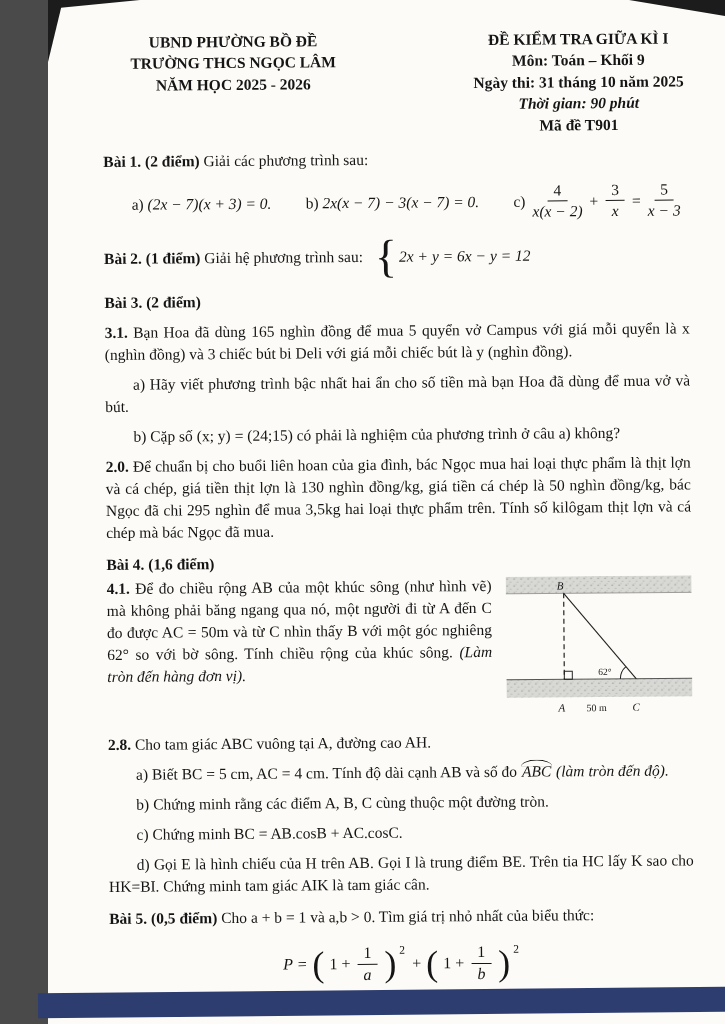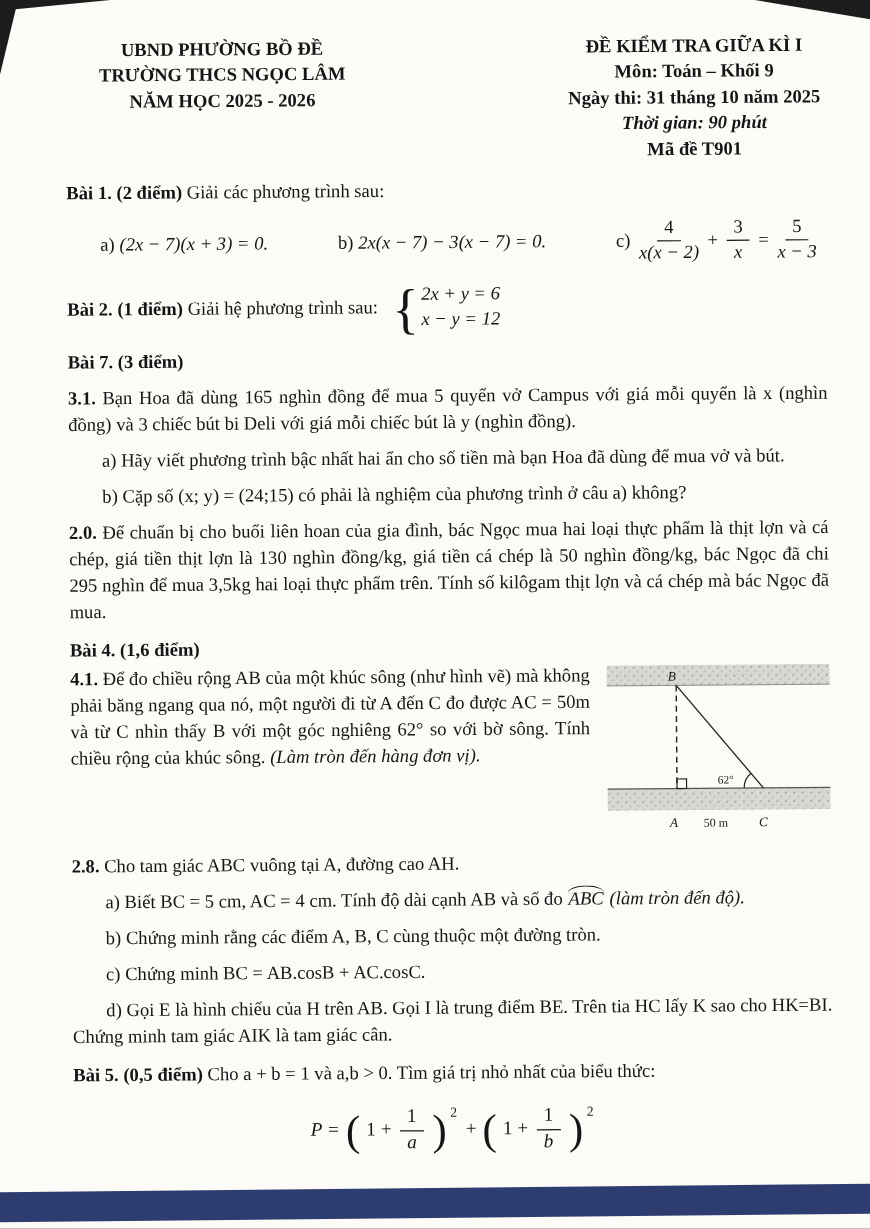--- a/index.html
+++ b/index.html
@@ -4,21 +4,21 @@
 <style>
   * { box-sizing: border-box; }
   html, body { margin: 0; padding: 0; }
   body {
     width: 725px; height: 1024px;
     position: relative; overflow: hidden;
     background: #4a4a4a;
     font-family: "Liberation Serif", serif;
     color: #151515;
   }
-  .page { position: absolute; inset: 0; background: #fcfbf7; }
+  .page { position: absolute; inset: 0; background: #fcfbf7; margin-left: 48px; }
   .content {
     position: absolute; top: 0; left: 0; right: 0;
     padding: 30px 38px 0 54px;
     font-size: 15.5px; line-height: 1.42;
     transform: rotate(-0.45deg); transform-origin: 45% 0;
   }
   
   .corner-tl-a { position:absolute; top:0; left:0; width:92px; height:9px; background:#1c1c1c; clip-path: polygon(0 0, 100% 0, 0 100%); }
   .corner-tl-b { position:absolute; top:0; left:0; width:15px; height:62px; background:#1c1c1c; clip-path: polygon(0 0, 100% 0, 0 100%); }
   .corner-tr { position:absolute; top:0; right:0; width:96px; height:16px; background:#1c1c1c; clip-path: polygon(0 0, 100% 0, 100% 100%); }
@@ -44,21 +44,21 @@
   .eq-item { white-space: nowrap; }
   .c-item { display: inline-flex; align-items: center; gap: 5px; }
   .frac { display: inline-flex; flex-direction: column; align-items: center; line-height: 1.18; margin: 0 2px; }
   .frac .num { padding: 0 6px 1px; border-bottom: 1.3px solid #161616; }
   .frac .den { padding-top: 1px; }
 
   
   .bai2-row { display: flex; align-items: center; gap: 6px; margin: 8px 0 12px; }
   .system { display: inline-flex; align-items: center; margin-left: 6px; }
   .brace { font-size: 46px; line-height: 0.9; font-weight: 400; margin-right: 2px; }
-  .sys-eqs { display: inline-flex; flex-direction: column; line-height: 1.35; }
+  .sys-eqs { display: inline-flex; flex-direction: row; line-height: 1.35; }
 
   
   .p41wrap::after { content: ""; display: block; clear: both; }
   .figure { float: right; margin: 2px 0 4px 14px; }
   .figure text { font-family: "Liberation Serif", serif; fill: #1a1a1a; }
 
   
   .overarc { position: relative; font-style: italic; padding: 0 1px; font-family: Liberation Serif, serif; }
   .overarc::before {
     content: ""; position: absolute; left: 0; right: 0; top: -3px; height: 6px;
@@ -120,21 +120,21 @@
       <span><b>Bài 2. (1 điểm)</b> <span>Giải hệ phương trình sau:</span></span>
       <span class="system">
         <span class="brace">{</span>
         <span class="sys-eqs">
           <span class="math">2x + y = 6</span>
           <span class="math">x − y = 12</span>
         </span>
       </span>
     </div>
 
-    <p class="p-head"><b>Bài 7. (3 điểm)</b></p>
+    <p class="p-head"><b>Bài 3. (2 điểm)</b></p>
     <p class="blk just"><b>3.1.</b> <span>Bạn Hoa đã dùng 165 nghìn đồng để mua 5 quyển vở Campus với giá mỗi quyển là x (nghìn đồng) và 3 chiếc bút bi Deli với giá mỗi chiếc bút là y (nghìn đồng).</span></p>
     <p class="sub just">a) Hãy viết phương trình bậc nhất hai ẩn cho số tiền mà bạn Hoa đã dùng để mua vở và bút.</p>
     <p class="sub">b) Cặp số (x; y) = (24;15) có phải là nghiệm của phương trình ở câu a) không?</p>
     <p class="blk just"><b>2.0.</b> <span>Để chuẩn bị cho buổi liên hoan của gia đình, bác Ngọc mua hai loại thực phẩm là thịt lợn và cá chép, giá tiền thịt lợn là 130 nghìn đồng/kg, giá tiền cá chép là 50 nghìn đồng/kg, bác Ngọc đã chi 295 nghìn để mua 3,5kg hai loại thực phẩm trên. Tính số kilôgam thịt lợn và cá chép mà bác Ngọc đã mua.</span></p>
 
     <p class="p-head"><b>Bài 4. (1,6 điểm)</b></p>
     <div class="p41wrap">
       <svg class="figure" width="186" height="142" viewBox="0 0 186 142" xmlns="http://www.w3.org/2000/svg">
         <defs>
           <pattern id="speckle" width="7" height="7" patternUnits="userSpaceOnUse">

